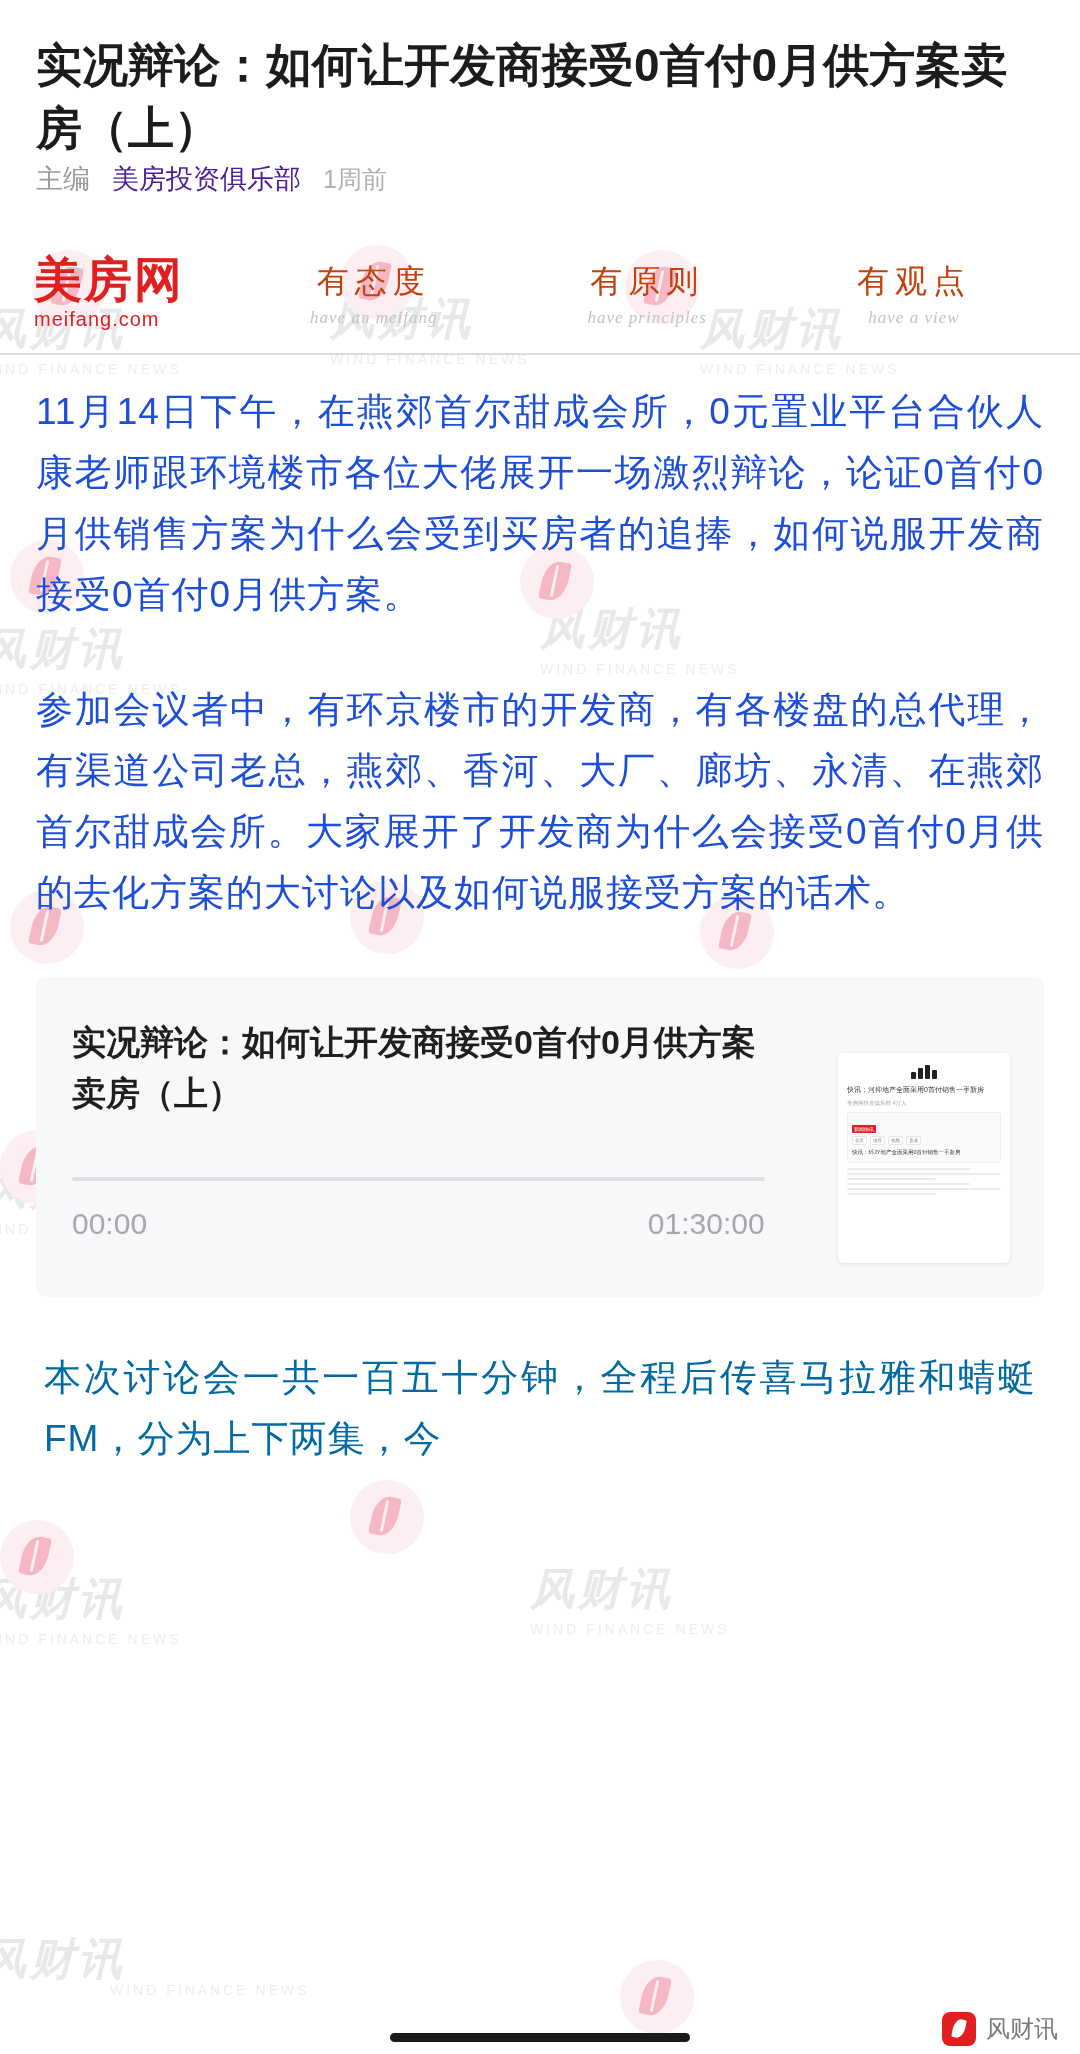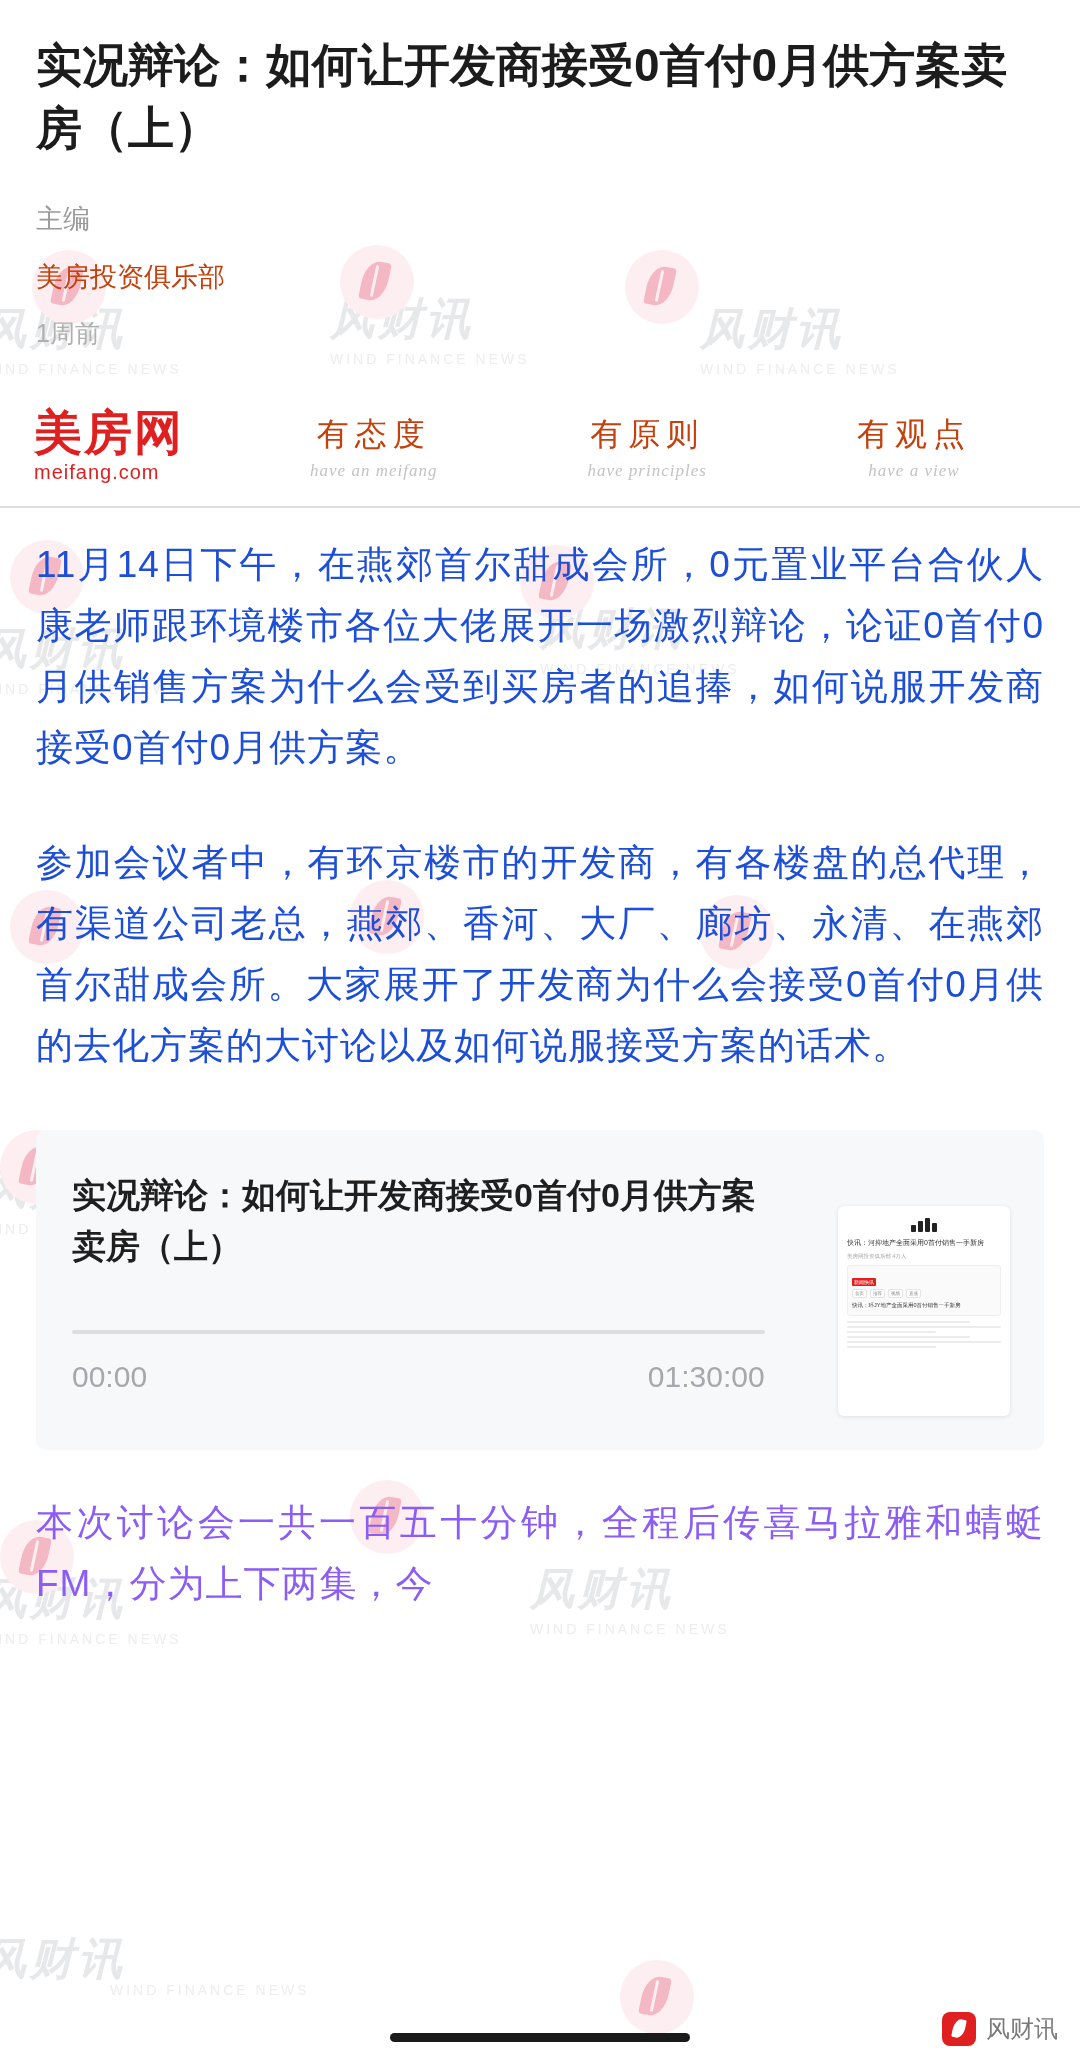--- a/index.html
+++ b/index.html
@@ -88,30 +88,28 @@
   }
   h1.title {
     margin: 0;
     font-size: 46px;
     line-height: 1.38;
     font-weight: 700;
     color: #1c1c1c;
     letter-spacing: 0px;
   }
   .byline {
-    margin-top: 40px;
     font-size: 27px;
     color: #9a9a9a;
     display: flex;
     align-items: baseline;
     gap: 22px;
-    flex-direction: column;
   }
   .byline .author {
-    color: #c2410c;
+    color: #4c1d95;
   }
   .byline .time {
     color: #b0b0b0;
     font-size: 25px;
   }
 
   
   .banner {
     position: relative;
     z-index: 10;
@@ -301,24 +299,24 @@
   .thumb-lines i.short { width: 58%; }
   .thumb-lines i.mid { width: 80%; }
 
   
   .tail {
     position: relative;
     z-index: 10;
     padding: 42px 36px 0 36px;
   }
   .tail p {
-    margin: 0;
+    margin: 8px;
     font-size: 37px;
     line-height: 1.65;
-    color: #8b5cf6;
+    color: #0369a1;
     letter-spacing: 1px;
     text-align: justify;
   }
 
   
   .home-indicator {
     position: absolute;
     left: 50%;
     transform: translateX(-50%);
     bottom: 12px;

